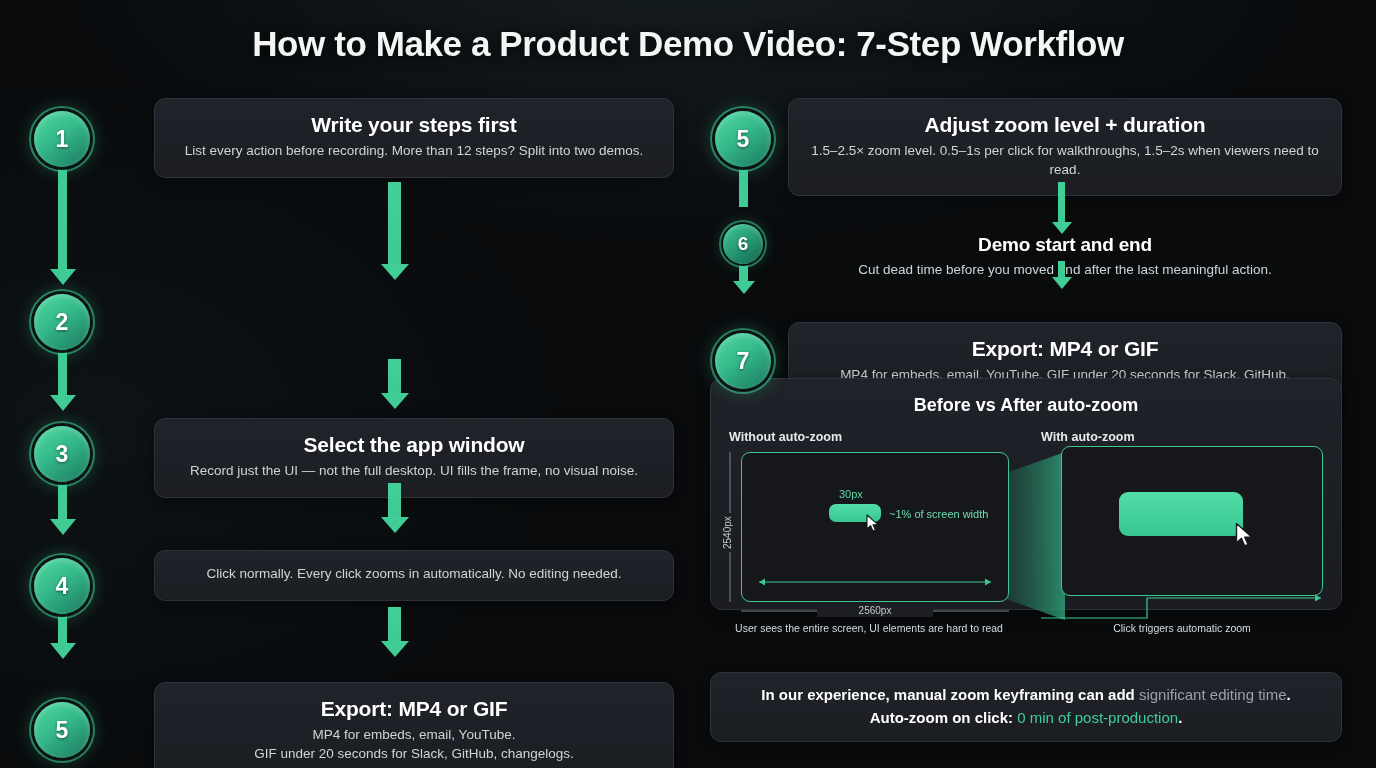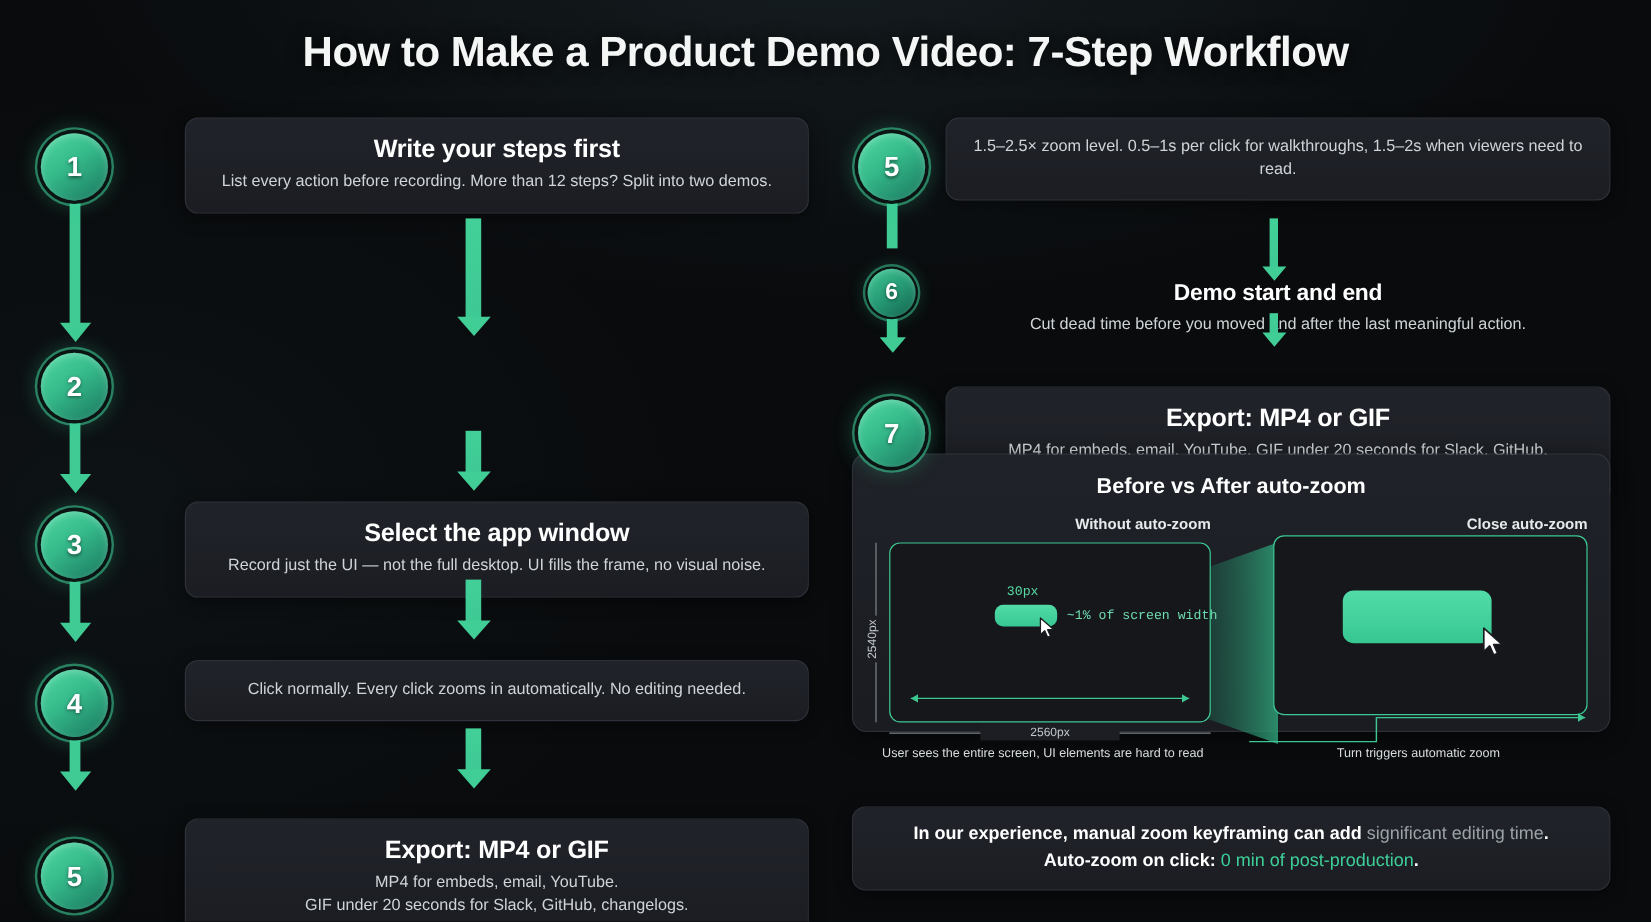--- a/index.html
+++ b/index.html
@@ -119,34 +119,34 @@
     border:1px solid #2e3139; border-radius:12px;
     box-shadow:0 4px 18px rgba(0,0,0,.45);
   }
   .cmp-title {
     text-align:center; font-size:18px; font-weight:bold;
     color:#ffffff; margin-top:16px;
   }
   .cmp-body { position:relative; margin-top:14px; height:204px; }
   .sub-label {
     position:absolute; top:0; font-size:12.5px; font-weight:bold; color:#e7eaeb;
-    text-align:right;
+    text-align:left;
   }
   .screen {
     position:absolute; border:1px solid #3dc892; border-radius:9px;
     background:#15171b;
   }
   .frustum { position:absolute; }
   .cap { position:absolute; font-size:10.5px; color:#d7dcde; text-align:center; }
 
   .pill {
     position:absolute; border-radius:7px;
     background:linear-gradient(180deg,#52dca7,#37c793);
   }
-  .pill-lbl { position:absolute; font-size:11px; color:#58d8a3;font-family:Liberation Mono, monospace; }
+  .pill-lbl { position:absolute; font-size:11px; color:#58d8a3; }
   .dim-lbl  { position:absolute; font-size:10px; color:#c3c9cb; }
   .dim-lbl.rot { transform:rotate(-90deg); transform-origin:left top; white-space:nowrap; }
 
   .cursor { position:absolute; }
 
   
   .note {
     position:absolute; left:710px; top:672px; width:632px;
     background:linear-gradient(180deg,#202329 0%,#1b1d23 100%);
     border:1px solid #2e3139; border-radius:11px;
@@ -209,20 +209,21 @@
         <p>GIF under 20 seconds for Slack, GitHub, changelogs.</p>
       </div>
     </div>
   </div>
 
   <div class="col-right">
 
     <div class="step-row" style="height:82px;">
       <div class="badge" style="top:13px; left:5px;">5</div>
       <div class="card" style="margin-left:78px;">
+        <h3>Adjust zoom level + duration</h3>
         <p>1.5–2.5× zoom level. 0.5–1s per click for walkthroughs, 1.5–2s when viewers need to read.</p>
       </div>
     </div>
     <div class="spine sm nohead" style="left:29px; top:69px; height:40px; width:9px;"></div>
     <div class="arrow-v thin" style="left:348px; top:84px; height:42px;"></div>
 
     <div class="step-row" style="height:58px; margin-top:40px;">
       <div class="badge sm" style="top:4px; left:13px;">6</div>
       <div class="card plain" style="margin-left:78px;">
         <h3 class="sm">Demo start and end</h3>
@@ -279,36 +280,36 @@
         <path d="M238,6 L232,2.6 L232,9.4 Z" fill="#3dc892"></path>
       </svg>
 
       <svg width="268" height="10" style="position:absolute; left:30px; top:176px;" viewBox="0 0 268 10">
         <line x1="0" y1="5" x2="268" y2="5" stroke="#7e8588" stroke-width="1"></line>
       </svg>
       <div class="dim-lbl" style="left:106px; top:174px; width:116px; text-align:center; background:#1c1e24; padding:1px 0;">2560px</div>
 
       <div class="cap" style="left:8px; top:192px; width:300px;">User sees the entire screen, UI elements are hard to read</div>
 
-      <div class="sub-label" style="left:330px; width:282px;">Close auto-zoom</div>
+      <div class="sub-label" style="left:330px; width:282px;">With auto-zoom</div>
 
       <div class="screen" style="left:350px; top:16px; width:262px; height:150px; border-width:1.5px;"></div>
 
       <div class="pill" style="left:408px; top:62px; width:124px; height:44px; border-radius:9px;"></div>
 
       <svg class="cursor" width="22" height="28" style="left:524px; top:92px;" viewBox="0 0 22 28">
         <path d="M1.5,1.5 L1.5,21 L6.4,16.3 L9.7,23.8 L13,22.4 L9.7,15.1 L16.6,14.9 Z" fill="#ffffff" stroke="#1a1c20" stroke-width="1.4" stroke-linejoin="round"></path>
       </svg>
 
       <svg width="290" height="34" style="position:absolute; left:326px; top:160px;" viewBox="0 0 290 34">
         <path d="M4,28 L110,28 L110,8 L284,8" fill="none" stroke="#3dc892" stroke-width="1.2"></path>
         <path d="M284,8 L278,4.6 L278,11.4 Z" fill="#3dc892"></path>
       </svg>
 
-      <div class="cap" style="left:330px; top:192px; width:282px;">Turn triggers automatic zoom</div>
+      <div class="cap" style="left:330px; top:192px; width:282px;">Click triggers automatic zoom</div>
     </div>
   </div>
 
   <div class="note">
     <div>
       <span>In our experience, manual zoom keyframing can add </span><span class="muted">significant editing time</span><span>.</span>
     </div>
     <div>
       <span>Auto-zoom on click: </span><span class="accent">0 min of post-production</span><span>.</span>
     </div>

